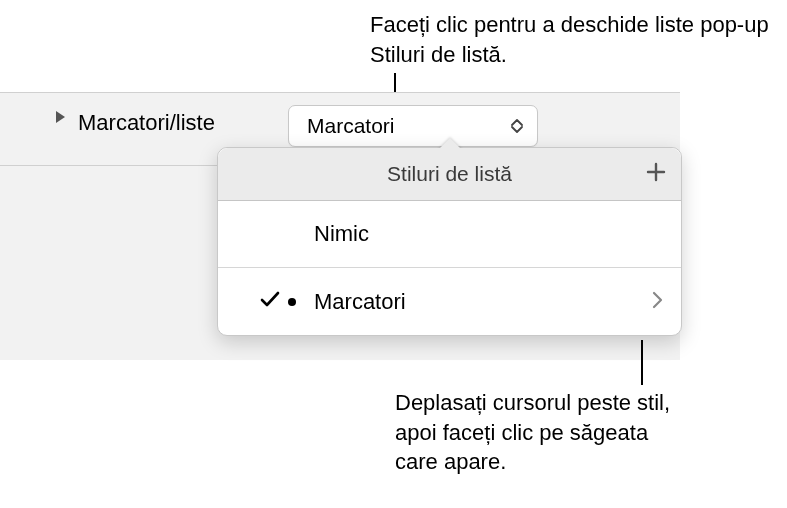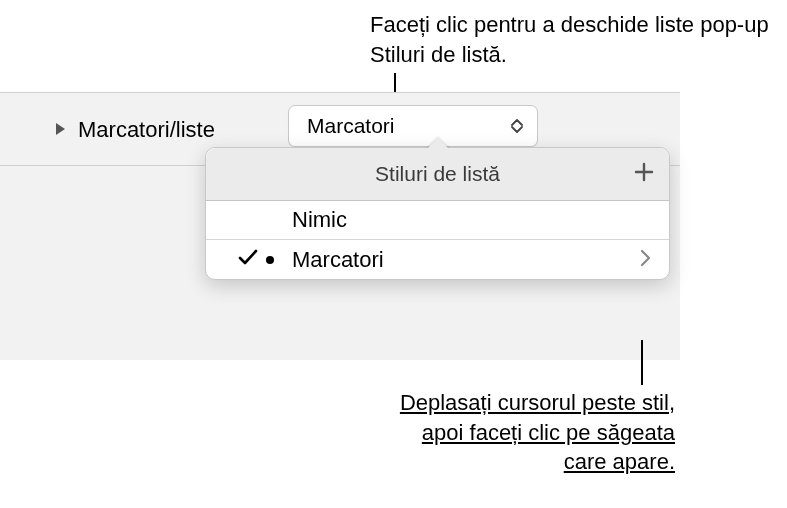--- a/index.html
+++ b/index.html
@@ -43,21 +43,20 @@
       height: 268px;
       width: 100%;
       position: relative;
       border-top: 1px solid #d0d0d0;
     }
     .row-main {
       position: absolute;
       top: 17px;
       left: 55px;
       display: flex;
-      align-items: center;
       height: 40px;
     }
     .disclosure-triangle {
       color: #555;
       font-size: 14px;
       margin-right: 12px;
       display: inline-block;
     }
     .section-label {
       font-size: 22px;
@@ -109,21 +108,21 @@
       width: 0;
       height: 0;
       border-left: 12px solid transparent;
       border-right: 12px solid transparent;
       border-bottom: 12px solid #ebebeb;
       filter: drop-shadow(0 -1px 1px rgba(0,0,0,0.15));
     }
     .popover {
       position: absolute;
       top: 54px;
-      left: 205px;
+      left: 217px;
       width: 465px;
       background: #fff;
       border: 1px solid #c8c8c8;
       border-radius: 10px;
       box-shadow: 0 6px 20px rgba(0,0,0,0.18);
     }
     .popover-header {
       position: relative;
       height: 53px;
       background: #ebebeb;
@@ -138,25 +137,25 @@
       color: #3a3a3a;
     }
     .popover-add {
       position: absolute;
       right: 14px;
       top: 50%;
       transform: translateY(-50%);
       color: #555;
     }
     .popover-row {
-      height: 39px;
+      height: 67px;
       border-bottom: 1px solid #d6d6d6;
       display: flex;
       align-items: center;
-      padding: 0 18px 0 32px;
+      padding: 0 18px 0 42px;
       position: relative;
     }
     .popover-row:last-child {
       border-bottom: none;
     }
     .row-check {
       width: 24px;
       color: #000;
       font-size: 20px;
       font-weight: 700;
@@ -194,22 +193,20 @@
       background: #000;
     }
     .callout-bottom {
       position: absolute;
       top: 388px;
       left: 395px;
       width: 280px;
       font-size: 22px;
       color: #000;
       line-height: 1.35;
-      text-align: right;
-      text-decoration: underline;
     }
   </style>
 </head>
 <body>
 
 <div class="callout-top">Faceți clic pentru a deschide liste pop-up Stiluri de listă.</div>
 <div class="callout-line-top"></div>
 
 <div class="panel-container">
   <div class="panel-bg">

